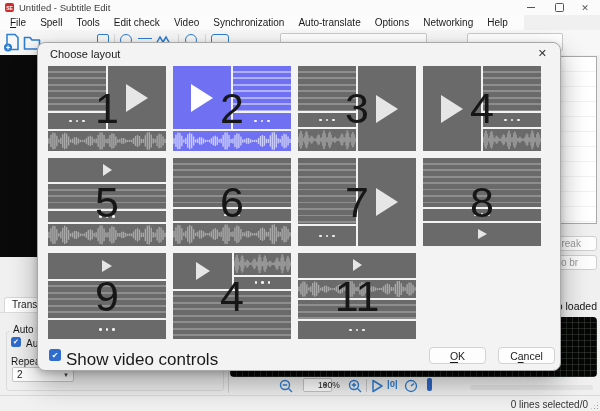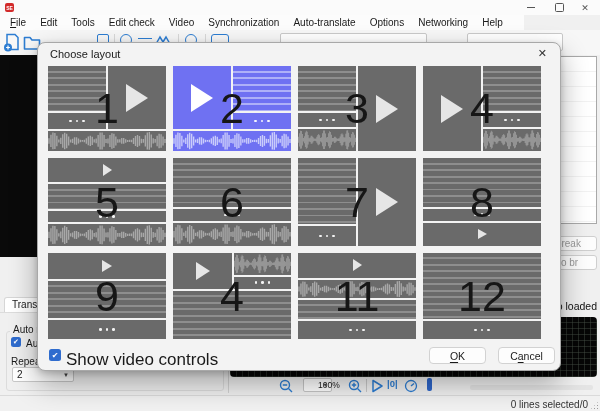--- a/index.html
+++ b/index.html
@@ -106,32 +106,33 @@
   .btn{position:absolute;top:0;width:57px;height:17px;background:#fdfdfd;border:1px solid #d2d2d2;border-radius:4px;
        box-sizing:border-box;font-size:10.5px;display:flex;align-items:center;justify-content:center;cursor:pointer;}
   #btn-ok{left:380px;} #btn-cancel{left:449px;}
   .btn u{text-underline-offset:1.5px;}
 </style>
 </head>
 <body>
 
 <div class="abs" id="titlebar">
   <div id="appicon">SE</div>
+  <div id="wintitle">Untitled - Subtitle Edit</div>
   <div class="wbtn" id="btn-min">
       <i></i>
     </div>
   <div class="wbtn" id="btn-max">
       <i></i>
     </div>
   <div class="wbtn" id="btn-close">✕</div>
 </div>
 
 <div class="abs" id="menubar">
     <div class="mitem"><u>F</u>ile</div>
-    <div class="mitem">Edit</div>
+    <div class="mitem">Spell</div>
     <div class="mitem">Tools</div>
     <div class="mitem">Edit check</div>
     <div class="mitem">Video</div>
     <div class="mitem">Synchronization</div>
     <div class="mitem">Auto-translate</div>
     <div class="mitem">Options</div>
     <div class="mitem">Networking</div>
     <div class="mitem">Help</div>
   </div>
 
@@ -437,31 +438,20 @@
           </div>
           <div class="blk list" style="flex: 22 1 0px;"></div>
           <div class="blk toolbar" style="flex: 21 1 0px;">
             <i class="tdot"></i>
             <i class="tdot"></i>
             <i class="tdot"></i>
           </div>
         </div>
         <div class="tnum">11</div>
       </div>
-      <div class="tile">
-        <div class="mini-col">
-          <div class="blk list" style="flex: 76 1 0px;"></div>
-          <div class="blk toolbar" style="flex: 21 1 0px;">
-            <i class="tdot"></i>
-            <i class="tdot"></i>
-            <i class="tdot"></i>
-          </div>
-        </div>
-        <div class="tnum">12</div>
-      </div>
     </div>
   <div id="dlg-bottom">
     <span class="cb" id="cb-showvc">✔</span>
     <div id="lbl-showvc">Show video controls</div>
     <div class="btn" id="btn-ok"><u>O</u>K</div>
     <div class="btn" id="btn-cancel">C<u>a</u>ncel</div>
   </div>
 </div>
 
 </body></html>

